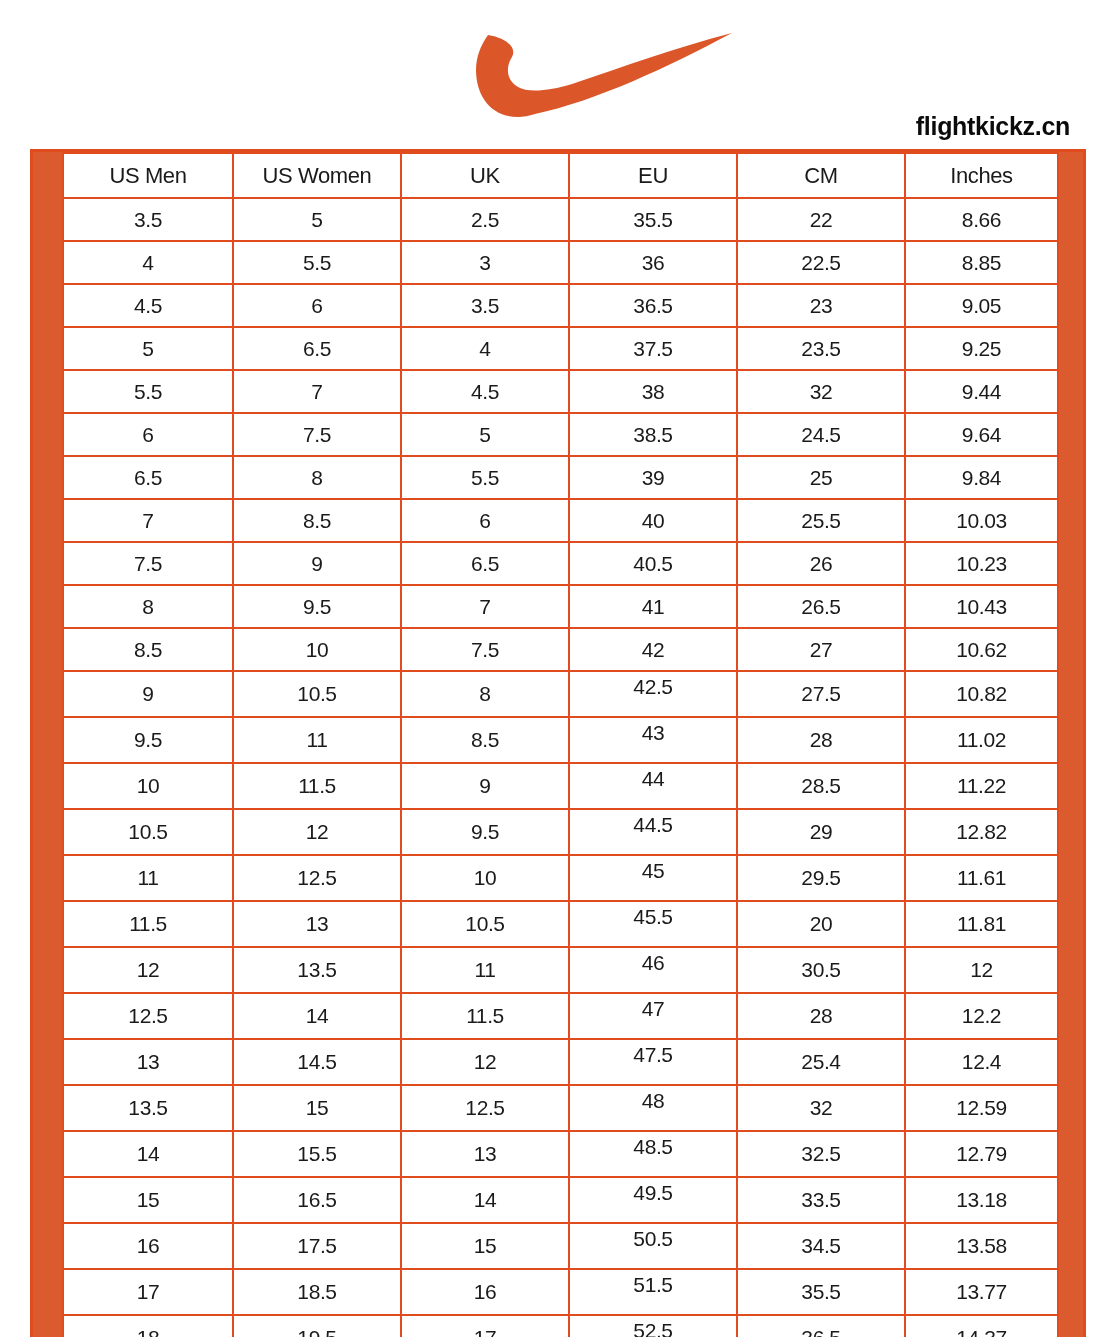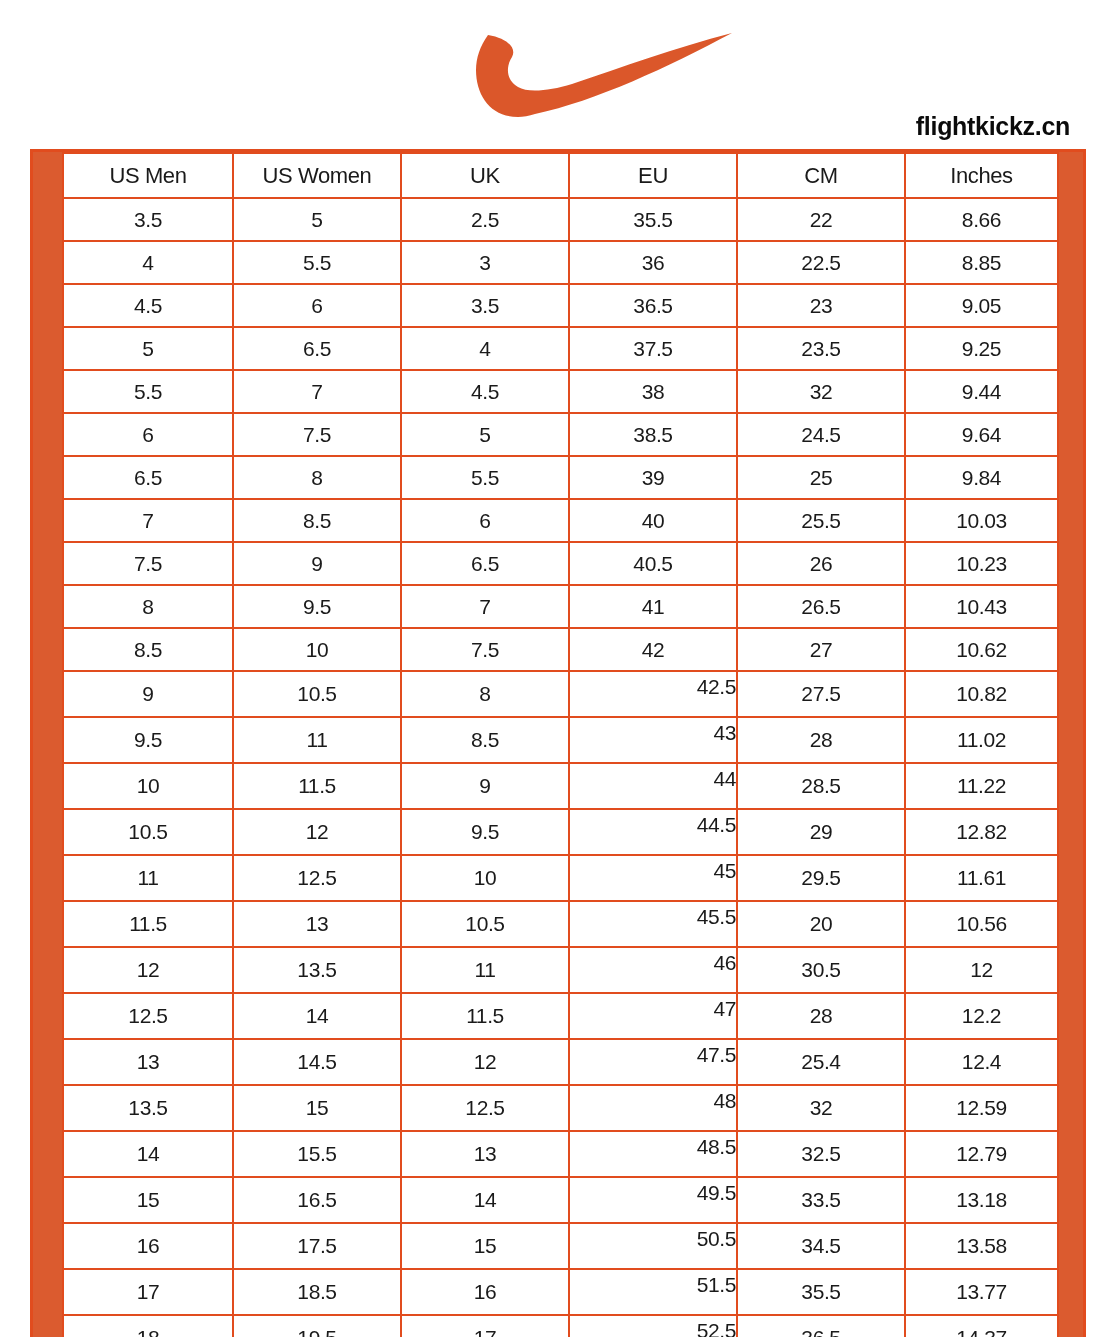--- a/index.html
+++ b/index.html
@@ -69,21 +69,20 @@
   }
   .size-table thead th {
     height: 43px;
     font-size: 22px;
     text-align: center;
   }
   
   .size-table td.raised {
     vertical-align: top;
     padding-top: 3px;
-    text-align: right;
   }
 </style>
 </head>
 <body>
 
 <div class="page">
 
   <div class="logo">
     <svg viewBox="0 0 256 84" preserveAspectRatio="xMidYMid meet" aria-hidden="true">
       <path fill="#DB572A" d="
@@ -252,21 +251,21 @@
             <td class="raised">45</td>
             <td>29.5</td>
             <td>11.61</td>
           </tr>
           <tr>
             <td>11.5</td>
             <td>13</td>
             <td>10.5</td>
             <td class="raised">45.5</td>
             <td>20</td>
-            <td>10.56</td>
+            <td>11.81</td>
           </tr>
           <tr>
             <td>12</td>
             <td>13.5</td>
             <td>11</td>
             <td class="raised">46</td>
             <td>30.5</td>
             <td>12</td>
           </tr>
           <tr>

